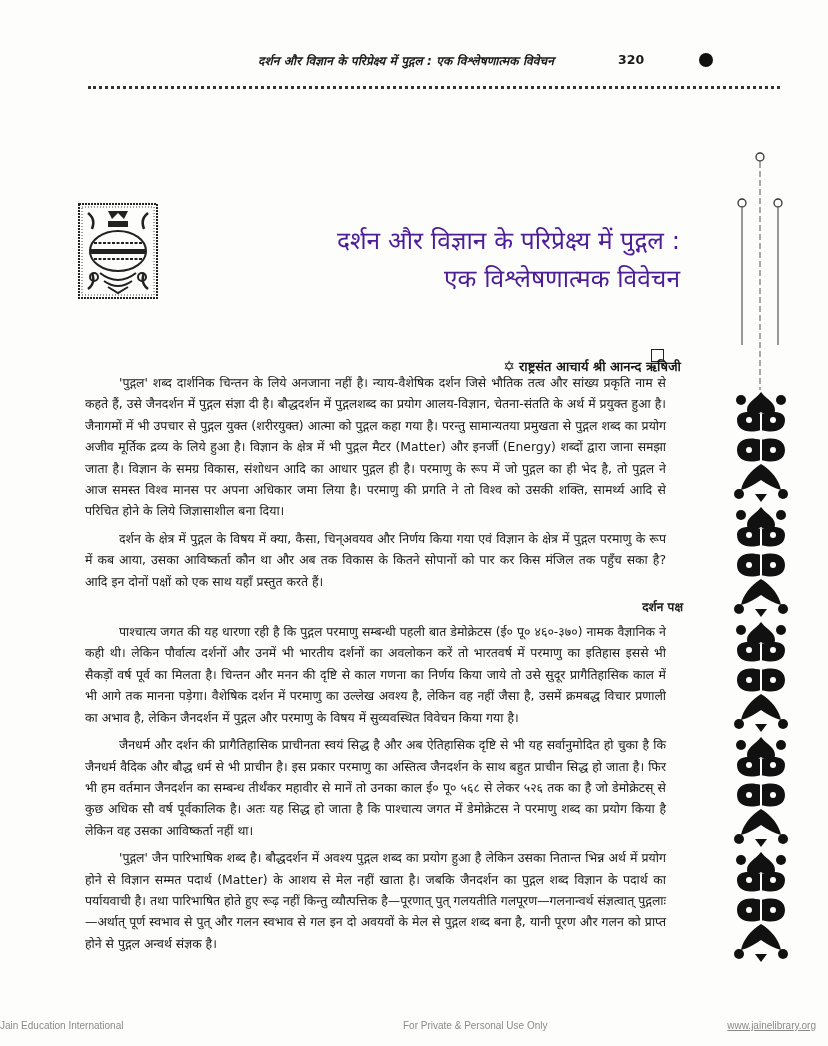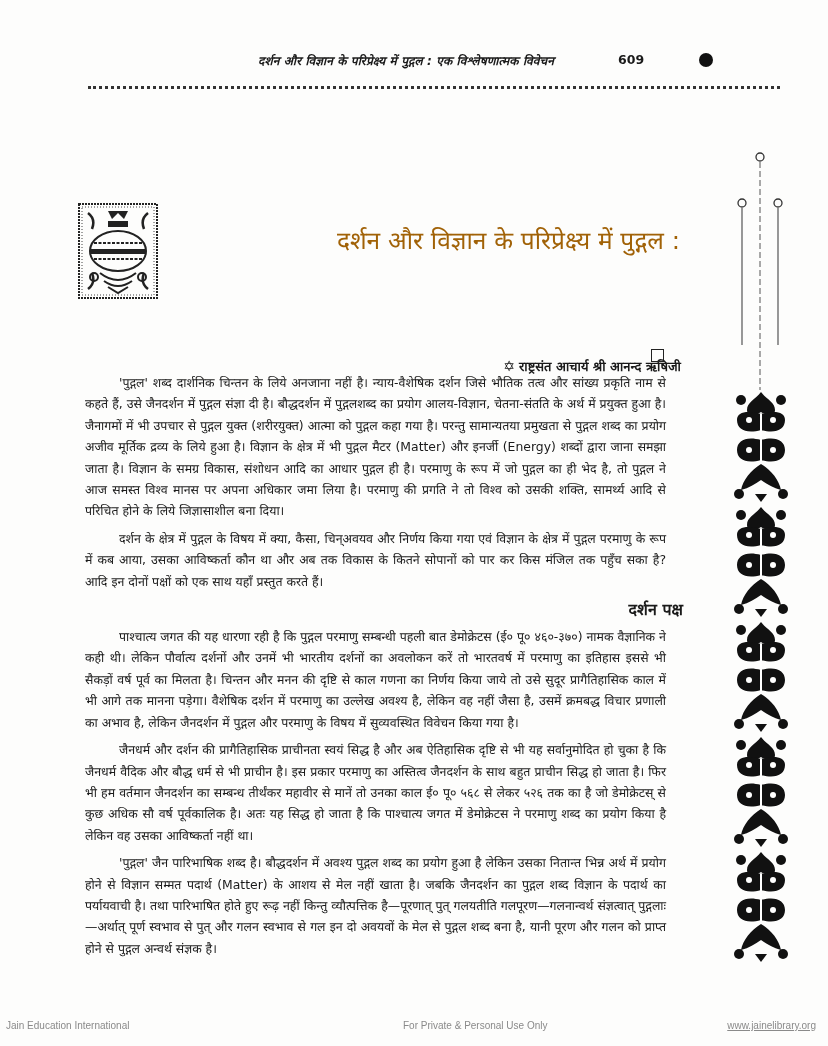--- a/index.html
+++ b/index.html
@@ -10,50 +10,50 @@
   
   .run-head { position: absolute; top: 52px; left: 240px; width: 520px; height: 20px; }
   .run-title { position: absolute; left: 18px; top: 0; font-size: 12px; font-weight: bold; white-space: nowrap; letter-spacing: 0.1px; font-style: italic; }
   .run-page { position: absolute; left: 378px; top: 0; font-size: 12.5px; font-weight: bold; }
   .run-dot { position: absolute; left: 459px; top: 1px; width: 14px; height: 14px; border-radius: 50%; background: #111; }
   .dotted-rule { position: absolute; top: 86px; left: 88px; width: 692px; height: 0; border-top: 3px dotted #333; }
 
   
   .emblem { position: absolute; left: 78px; top: 203px; width: 80px; height: 96px; }
   .title-wrap { position: absolute; left: 230px; top: 222px; width: 450px; text-align: right; }
-  .title-line { font-family: "DejaVu Sans", sans-serif; font-size: 24.5px; font-weight: normal; line-height: 38px; color: #a16207; white-space: nowrap; }
+  .title-line { font-family: "DejaVu Sans", sans-serif; font-size: 24.5px; font-weight: normal; line-height: 38px; color: #4c1d95; white-space: nowrap; }
   .author { position: absolute; right: 147px; top: 316px; font-size: 13px; font-weight: bold; white-space: nowrap; margin-top: 41px; }
   .author .star { font-size: 14px; margin-right: 4px; }
   .small-box { position: absolute; left: 651px; top: 349px; width: 11px; height: 11px; border: 1.2px solid #222; }
 
   
   .body { position: absolute; left: 85px; top: 372px; width: 598px; }
   .para { font-size: 12.4px; line-height: 21.4px; text-align: justify; margin: 0 17px 6px 0; text-indent: 34px; }
-  .sec-head { text-align: right; font-size: 16px; font-weight: bold; margin: 6px 0 6px 0; }
+  .sec-head { text-align: right; font-size: 12px; font-weight: bold; margin: 6px 0 6px 0; }
   .b { font-weight: normal; }
 
   
   .pins { position: absolute; left: 730px; top: 145px; width: 60px; height: 250px; }
   .border-orn { position: absolute; left: 733px; top: 390px; width: 56px; }
   .motif { width: 56px; height: 114px; display: block; margin-bottom: 1px; }
 
   
   .footer { position: absolute; top: 1020px; left: 0; width: 828px; font-family: "Liberation Sans", sans-serif; font-size: 10px; color: #8a8a8a; }
-  .footer .f-left { position: absolute; left: 6px; }
+  .footer .f-left { position: absolute; left: 0; }
   .footer .f-mid { position: absolute; left: 371px; padding-left: 32px; }
   .footer .f-right { position: absolute; right: 12px; text-decoration: underline; }
 </style>
 </head>
 <body>
 
 <div class="page">
 
   <div class="run-head">
     <span class="run-title">दर्शन और विज्ञान के परिप्रेक्ष्य में पुद्गल : एक विश्लेषणात्मक विवेचन</span>
-    <span class="run-page">609</span>
+    <span class="run-page">320</span>
     <span class="run-dot"></span>
   </div>
   <div class="dotted-rule"></div>
 
   <svg class="emblem" viewBox="0 0 80 96">
     <rect x="1" y="1" width="78" height="94" fill="none" stroke="#222" stroke-width="2" stroke-dasharray="2 1"></rect>
     <rect x="4" y="4" width="72" height="88" fill="none" stroke="#444" stroke-width="1" stroke-dasharray="1 2"></rect>
     <path d="M10 10 q8 6 4 16 M70 10 q-8 6 -4 16 M10 86 q8 -6 4 -16 M70 86 q-8 -6 -4 -16" stroke="#222" stroke-width="2.5" fill="none"></path>
     <path d="M30 8 l4 8 l6 -6 l6 6 l4 -8 z" fill="#222"></path>
     <rect x="30" y="18" width="20" height="6" fill="#222"></rect>
@@ -62,20 +62,21 @@
     <rect x="12" y="46" width="56" height="5" fill="#222"></rect>
     <path d="M16 56 h48" stroke="#222" stroke-width="2" stroke-dasharray="3 1.5"></path>
     <path d="M22 70 q18 14 36 0" stroke="#222" stroke-width="2" fill="none"></path>
     <path d="M26 78 q14 10 28 0 M30 84 l10 6 l10 -6" stroke="#222" stroke-width="2" fill="none"></path>
     <circle cx="16" cy="74" r="4" fill="none" stroke="#222" stroke-width="2"></circle>
     <circle cx="64" cy="74" r="4" fill="none" stroke="#222" stroke-width="2"></circle>
   </svg>
 
   <div class="title-wrap">
     <div class="title-line">दर्शन और विज्ञान के परिप्रेक्ष्य में पुद्गल :</div>
+    <div class="title-line">एक विश्लेषणात्मक विवेचन</div>
   </div>
   <div class="author">
     <span class="star">✡</span><span>राष्ट्रसंत आचार्य श्री आनन्द ऋषिजी</span>
   </div>
   <div class="small-box"></div>
 
   <div class="body">
     <p class="para">'पुद्गल' शब्द दार्शनिक चिन्तन के लिये अनजाना नहीं है। न्याय-वैशेषिक दर्शन जिसे भौतिक तत्व और सांख्य प्रकृति नाम से कहते हैं, उसे जैनदर्शन में पुद्गल संज्ञा दी है। बौद्धदर्शन में पुद्गलशब्द का प्रयोग आलय-विज्ञान, चेतना-संतति के अर्थ में प्रयुक्त हुआ है। जैनागमों में भी उपचार से पुद्गल युक्त (शरीरयुक्त) आत्मा को पुद्गल कहा गया है। परन्तु सामान्यतया प्रमुखता से पुद्गल शब्द का प्रयोग अजीव मूर्तिक द्रव्य के लिये हुआ है। विज्ञान के क्षेत्र में भी पुद्गल मैटर (Matter) और इनर्जी (Energy) शब्दों द्वारा जाना समझा जाता है। विज्ञान के समग्र विकास, संशोधन आदि का आधार पुद्गल ही है। परमाणु के रूप में जो पुद्गल का ही भेद है, तो पुद्गल ने आज समस्त विश्व मानस पर अपना अधिकार जमा लिया है। परमाणु की प्रगति ने तो विश्व को उसकी शक्ति, सामर्थ्य आदि से परिचित होने के लिये जिज्ञासाशील बना दिया।</p>
     <p class="para">दर्शन के क्षेत्र में पुद्गल के विषय में क्या, कैसा, चिन्अवयव और निर्णय किया गया एवं विज्ञान के क्षेत्र में पुद्गल परमाणु के रूप में कब आया, उसका आविष्कर्ता कौन था और अब तक विकास के कितने सोपानों को पार कर किस मंजिल तक पहुँच सका है? आदि इन दोनों पक्षों को एक साथ यहाँ प्रस्तुत करते हैं।</p>
     <div class="sec-head">दर्शन पक्ष</div>

